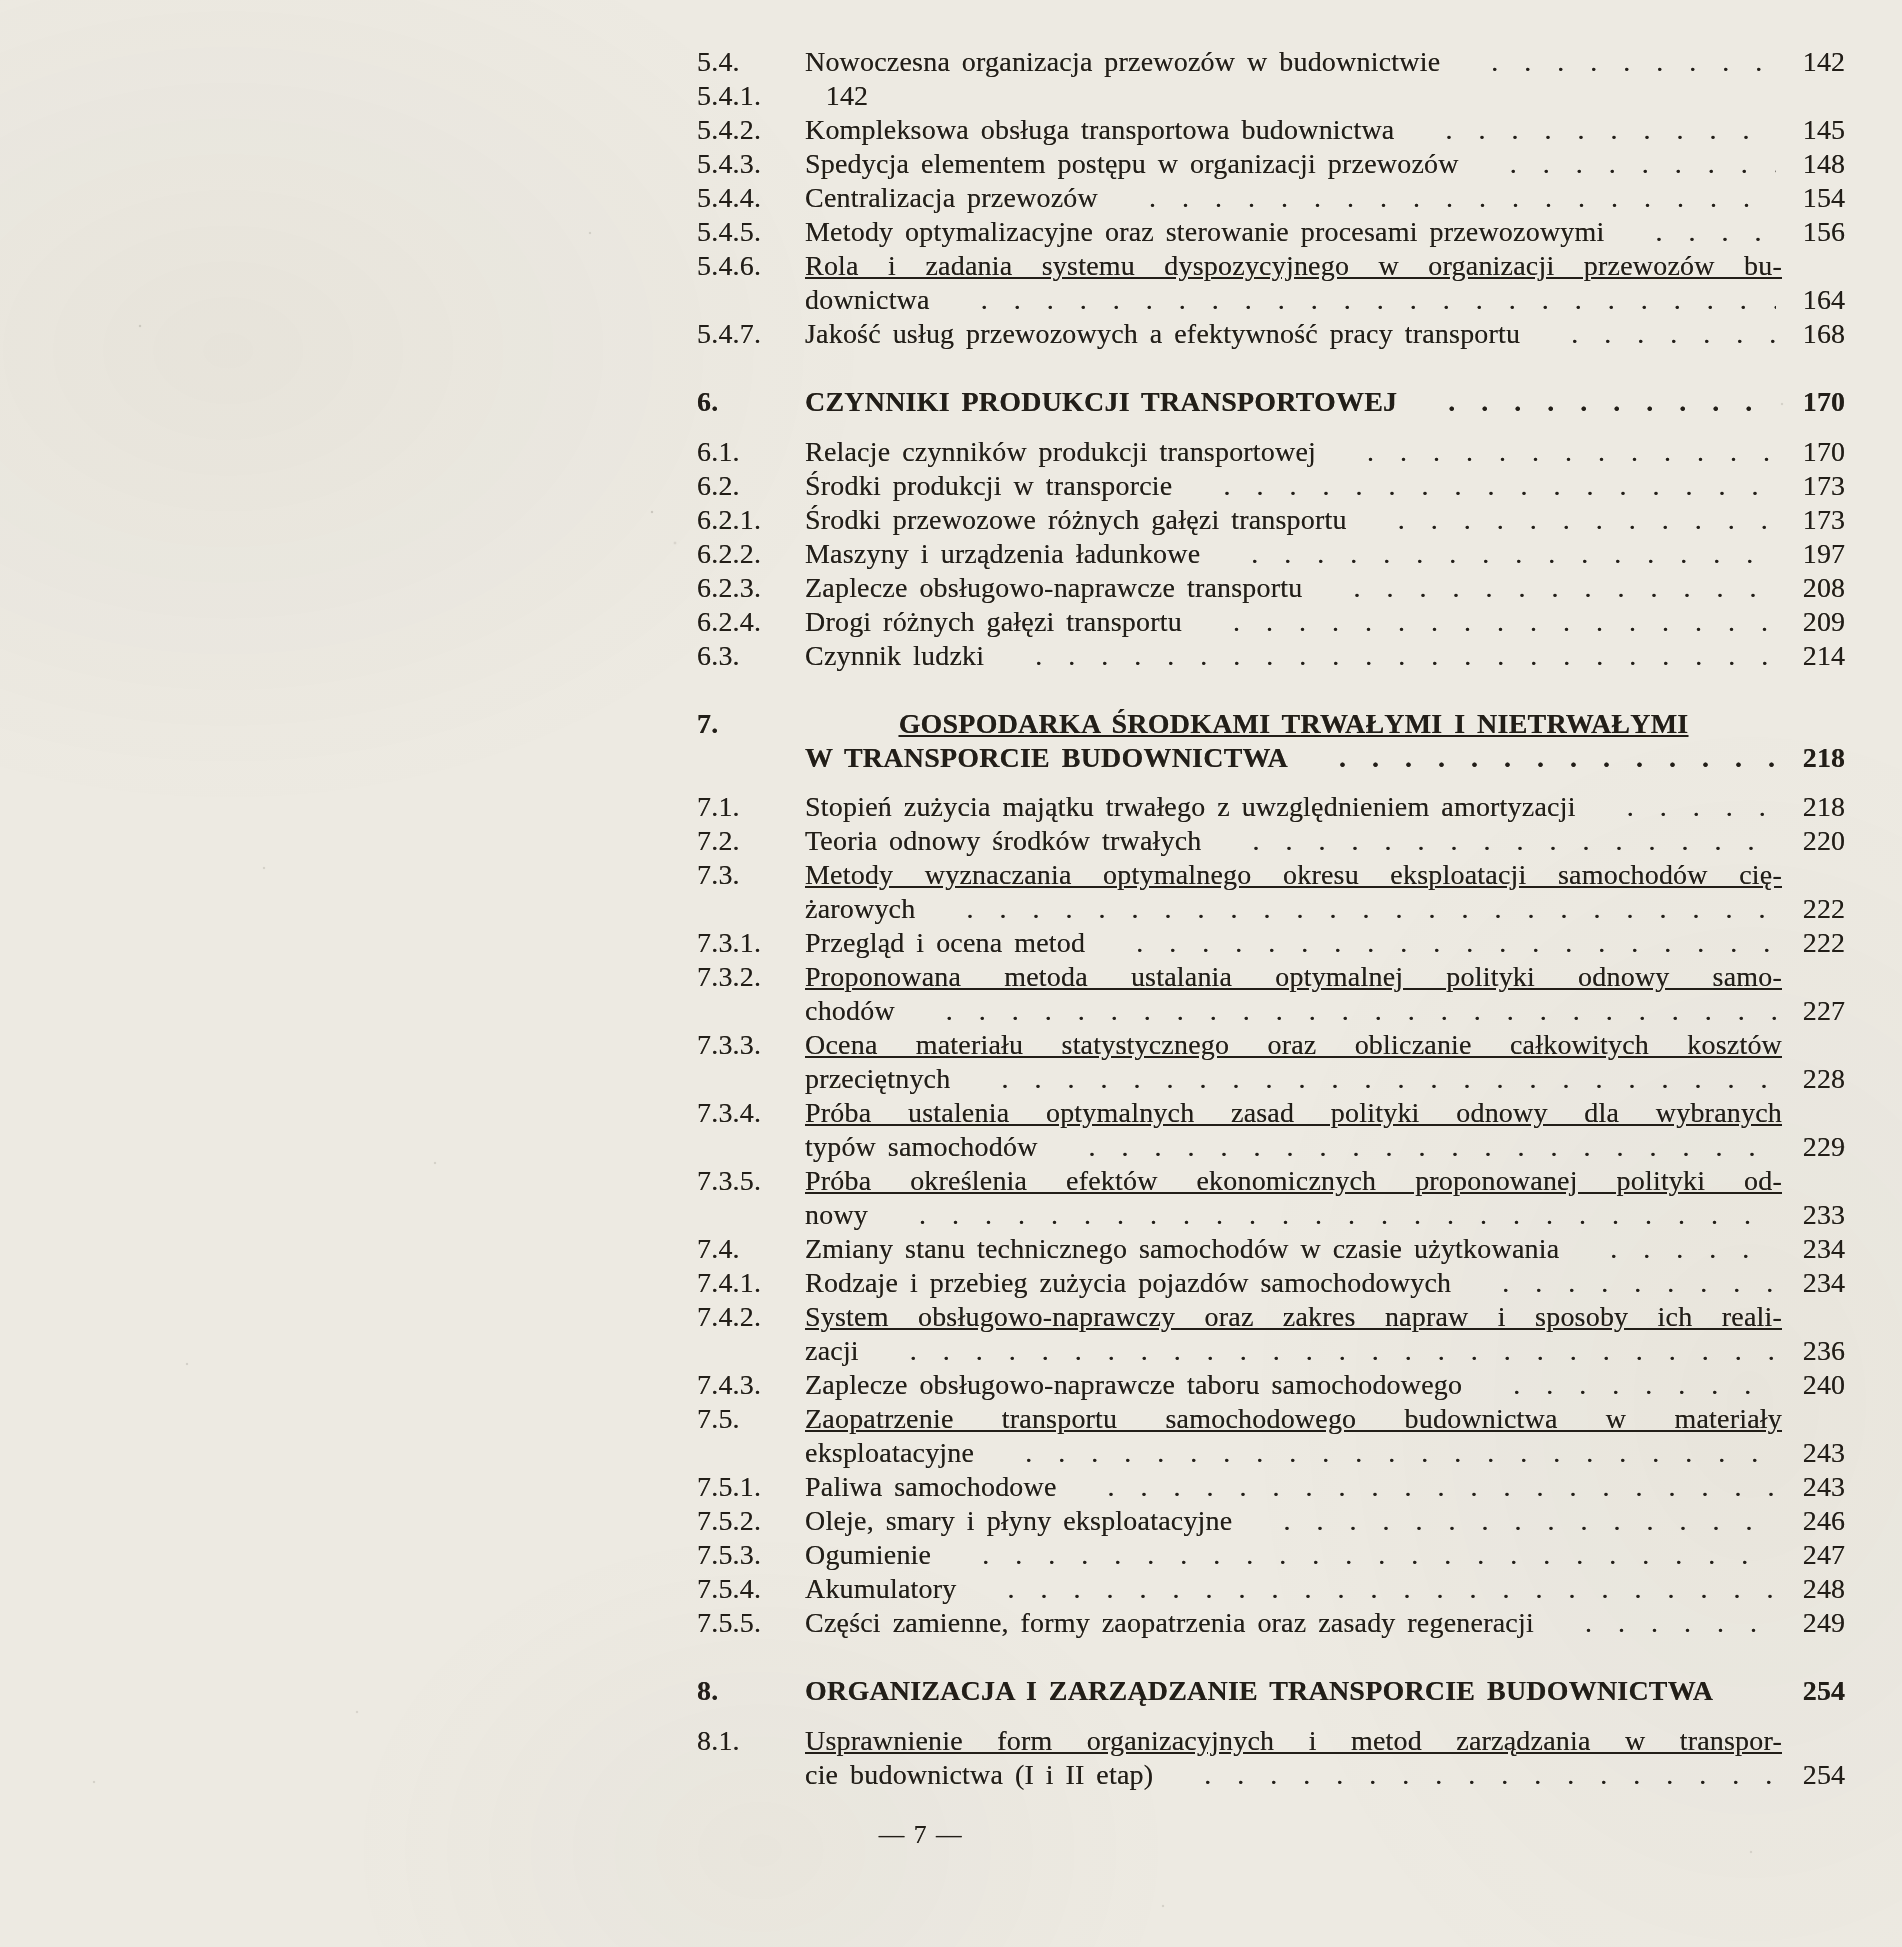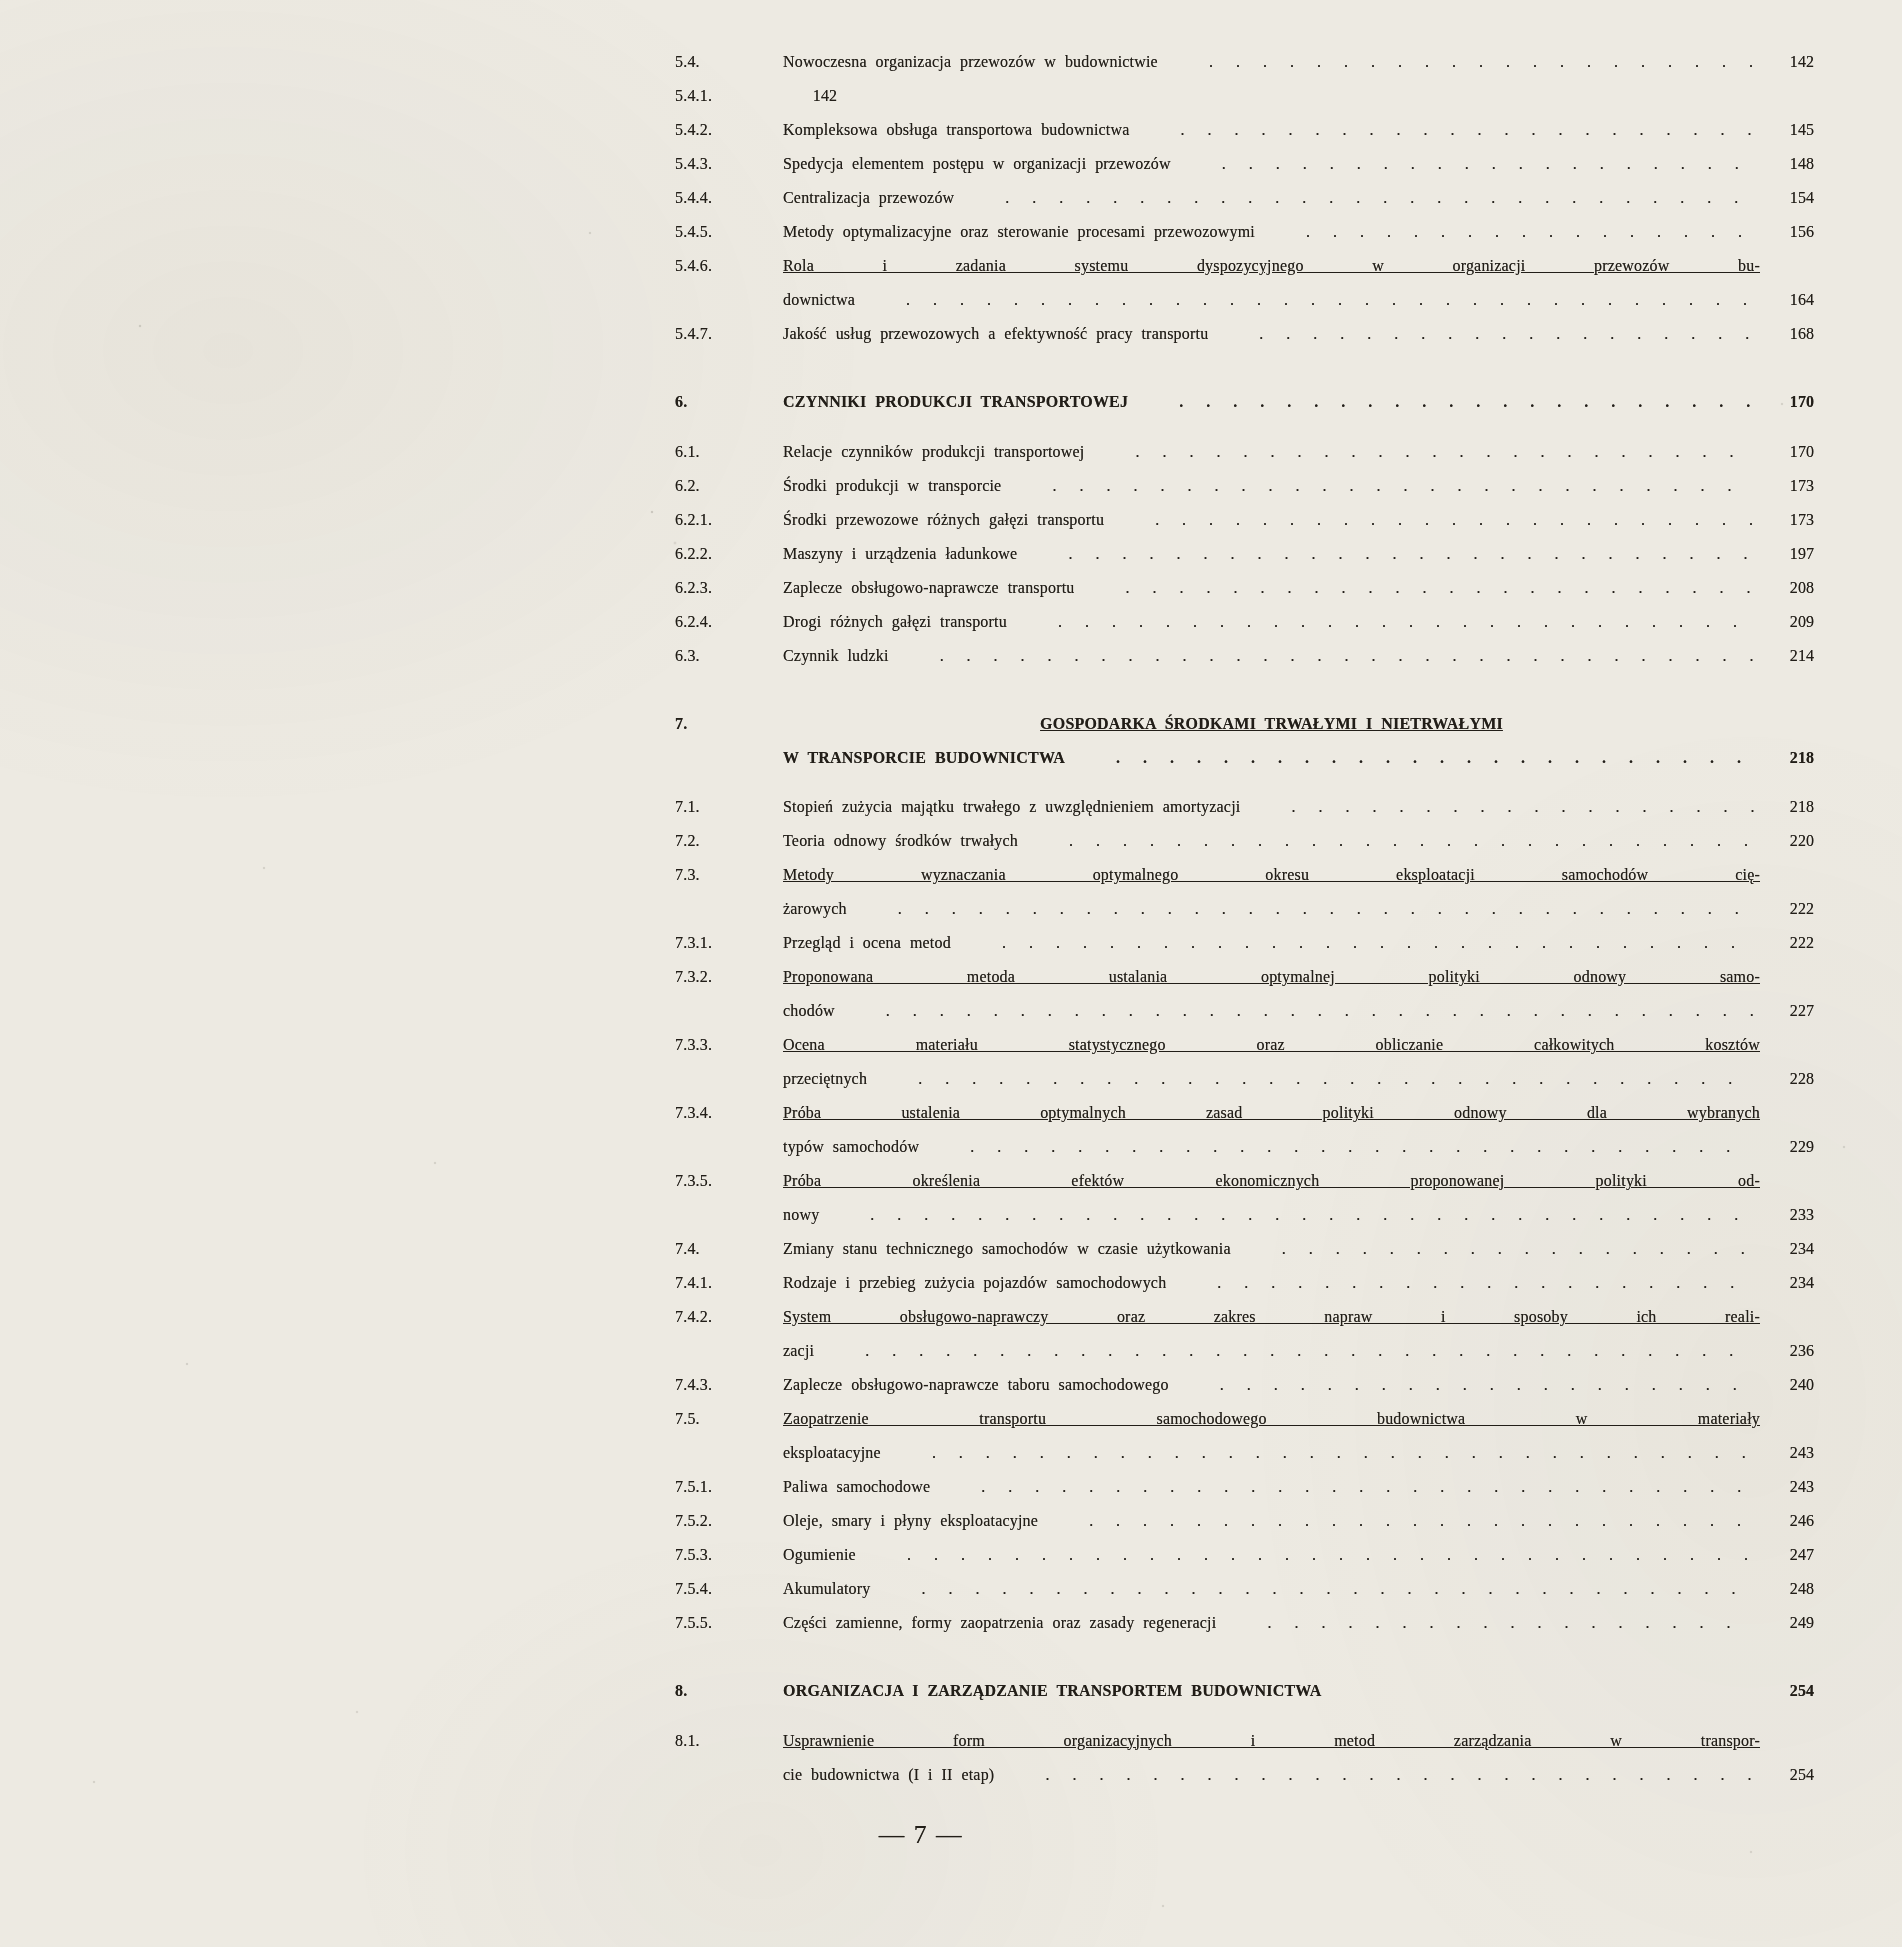--- a/index.html
+++ b/index.html
@@ -35,24 +35,24 @@
       674px 542px 1.5px rgba(60,55,45,0.22),
       434px 1162px 0.8px rgba(60,55,45,0.2),
       1781px 403px 0.8px rgba(60,55,45,0.2),
       1843px 1146px 0.8px rgba(60,55,45,0.2),
       1750px 1851px 0.8px rgba(60,55,45,0.18),
       1162px 1905px 0.8px rgba(60,55,45,0.2),
       93px 1781px 0.8px rgba(60,55,45,0.2);
   }
   .toc {
     position: absolute;
-    left: 675px;
+    left: 697px;
     top: 45px;
     width: 1158px;
-    font-size: 16px;
+    font-size: 28px;
     line-height: 34px;
     letter-spacing: 0.2px;
     word-spacing: 4.6px;
     text-shadow: 0 0 0.5px rgba(34,30,24,0.65);
   }
   .entry {
     display: flex;
     align-items: stretch;
   }
   .entry.chapter {
@@ -476,21 +476,21 @@
           <span class="txt">Części zamienne, formy zaopatrzenia oraz zasady regeneracji</span>
           <span class="leader"></span>
         </div>
       </div>
       <div class="page">249</div>
     </div>
     <div class="entry chapter no-dots">
       <div class="num">8.</div>
       <div class="body">
         <div class="lastline">
-          <span class="txt">ORGANIZACJA I ZARZĄDZANIE TRANSPORTEM BUDOWNICTWA</span>
+          <span class="txt">ORGANIZACJA I ZARZĄDZANIE TRANSPORCIE BUDOWNICTWA</span>
           <span class="leader"></span>
         </div>
       </div>
       <div class="page">254</div>
     </div>
     <div class="entry">
       <div class="num">8.1.</div>
       <div class="body">
         <div class="line fill">Usprawnienie form organizacyjnych i metod zarządzania w transpor-</div>
         <div class="lastline">

